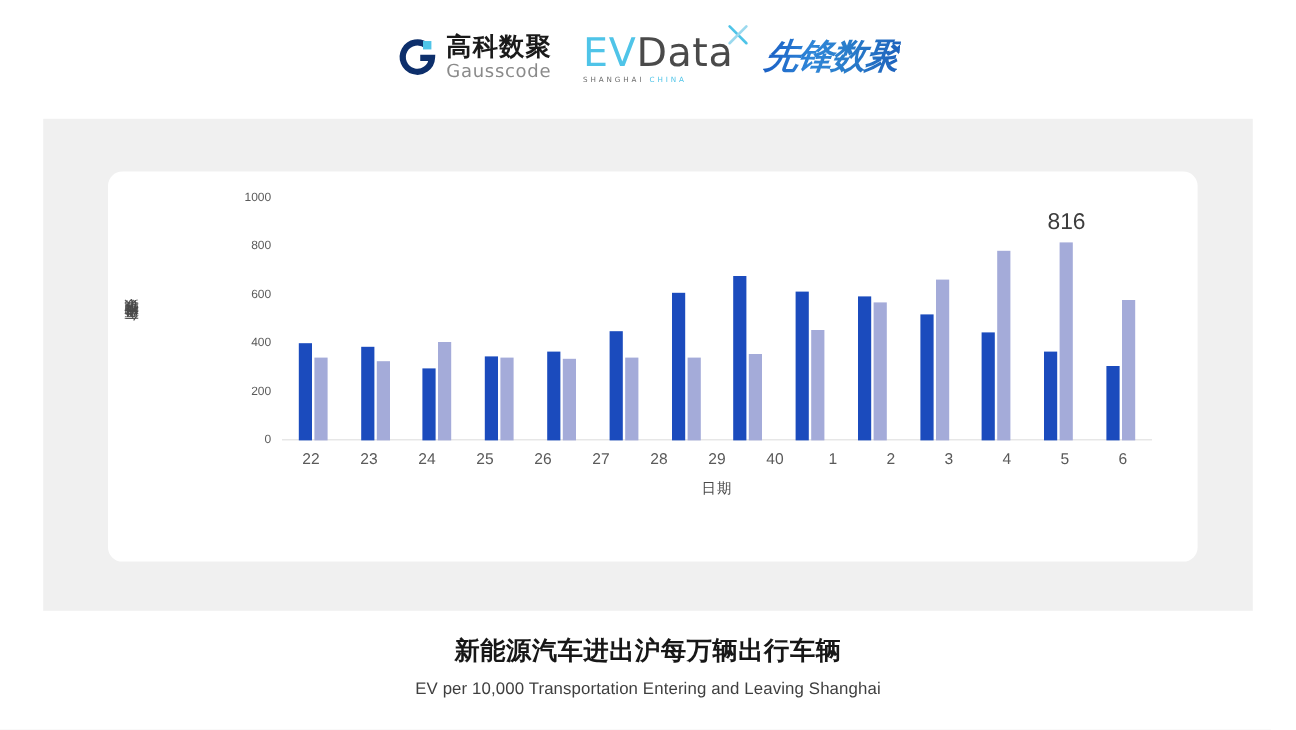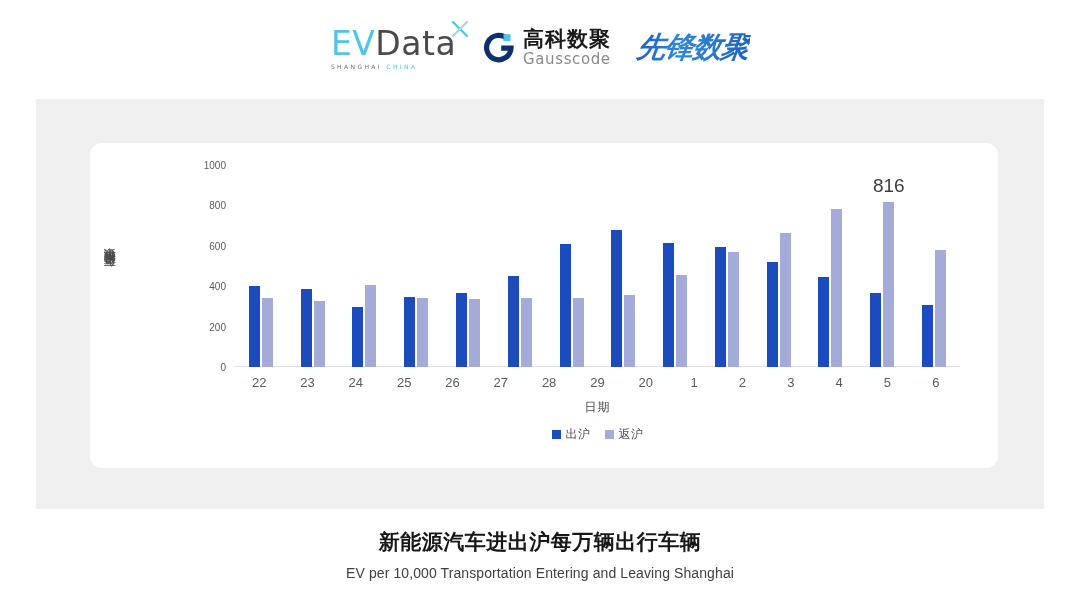--- a/index.html
+++ b/index.html
@@ -135,40 +135,40 @@
   }
   .cap-en{
     margin-top:9px;font-size:14px;color:#3f3f3f;letter-spacing:.1px;
   }
 </style>
 </head>
 <body>
 
 <div class="logo-strip">
 
-  <div class="logo evdata">
-    <div class="evdata-word"><span class="ev-e">E</span><span class="ev-v">V</span><span class="ev-data">Data</span></div>
-    <svg class="evdata-x" viewBox="0 0 18 18">
-      <path d="M2 2 L16 16" stroke="#4fc4e8" stroke-width="2.2" stroke-linecap="round"></path>
-      <path d="M16 2 L2 16" stroke="#9bd9ee" stroke-width="2.2" stroke-linecap="round"></path>
-    </svg>
-    <div class="evdata-sub"><span class="sub-sh">SHANGHAI</span> <span class="sub-cn">CHINA</span></div>
-  </div>
-
   <div class="logo gauss">
     <svg class="gauss-mark" viewBox="0 0 34 34">
       <path d="M25 7.5 A12.2 12.2 0 1 0 29 17.2 L19.2 17.2" fill="none" stroke="#0d2f6b" stroke-width="5.2" stroke-linecap="butt"></path>
       <rect x="21.5" y="3.2" width="7" height="7" fill="#4fc4e8"></rect>
     </svg>
     <div class="gauss-text">
       <div class="gauss-cn">高科数聚</div>
       <div class="gauss-en">Gausscode</div>
     </div>
   </div>
 
+  <div class="logo evdata">
+    <div class="evdata-word"><span class="ev-e">E</span><span class="ev-v">V</span><span class="ev-data">Data</span></div>
+    <svg class="evdata-x" viewBox="0 0 18 18">
+      <path d="M2 2 L16 16" stroke="#4fc4e8" stroke-width="2.2" stroke-linecap="round"></path>
+      <path d="M16 2 L2 16" stroke="#9bd9ee" stroke-width="2.2" stroke-linecap="round"></path>
+    </svg>
+    <div class="evdata-sub"><span class="sub-sh">SHANGHAI</span> <span class="sub-cn">CHINA</span></div>
+  </div>
+
   <div class="logo">
     <div class="xianfeng">先锋数聚</div>
   </div>
 
 </div>
 
 <div class="panel">
   <div class="card">
     <div class="chart">
 
@@ -246,40 +246,30 @@
 
       <div class="xticks" id="xticks">
           <div class="xtick">22</div>
           <div class="xtick">23</div>
           <div class="xtick">24</div>
           <div class="xtick">25</div>
           <div class="xtick">26</div>
           <div class="xtick">27</div>
           <div class="xtick">28</div>
           <div class="xtick">29</div>
-          <div class="xtick">20</div>
+          <div class="xtick">40</div>
           <div class="xtick">1</div>
           <div class="xtick">2</div>
           <div class="xtick">3</div>
           <div class="xtick">4</div>
           <div class="xtick">5</div>
           <div class="xtick">6</div>
         </div>
       <div class="xlabel">日期</div>
 
-      <div class="legend" id="legend">
-          <div class="lg-item">
-            <span class="lg-swatch s0"></span>
-            <span class="lg-text">出沪</span>
-          </div>
-          <div class="lg-item">
-            <span class="lg-swatch s1"></span>
-            <span class="lg-text">返沪</span>
-          </div>
-        </div>
 
     </div>
   </div>
 </div>
 
 <div class="caption">
   <div class="cap-cn">新能源汽车进出沪每万辆出行车辆</div>
   <div class="cap-en">EV per 10,000 Transportation Entering and Leaving Shanghai</div>
 </div>
 

